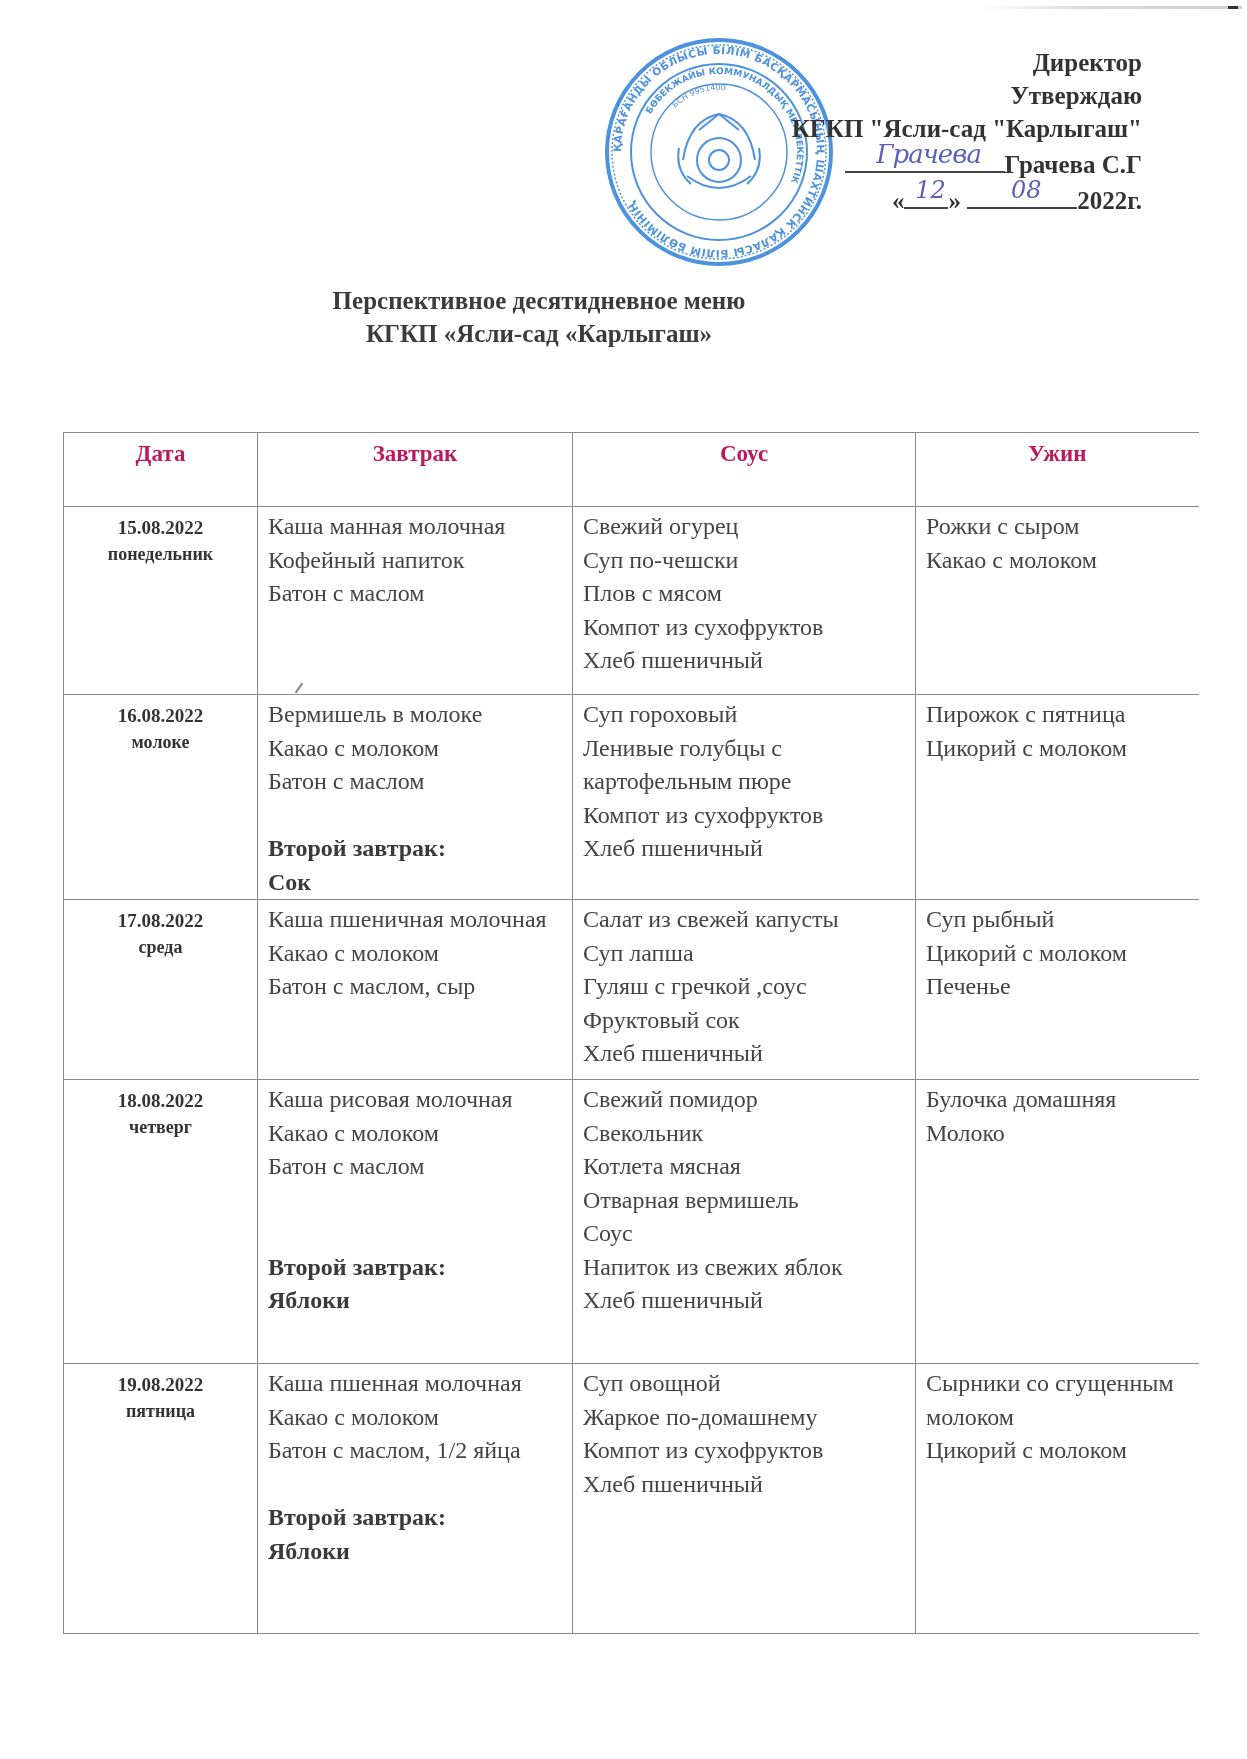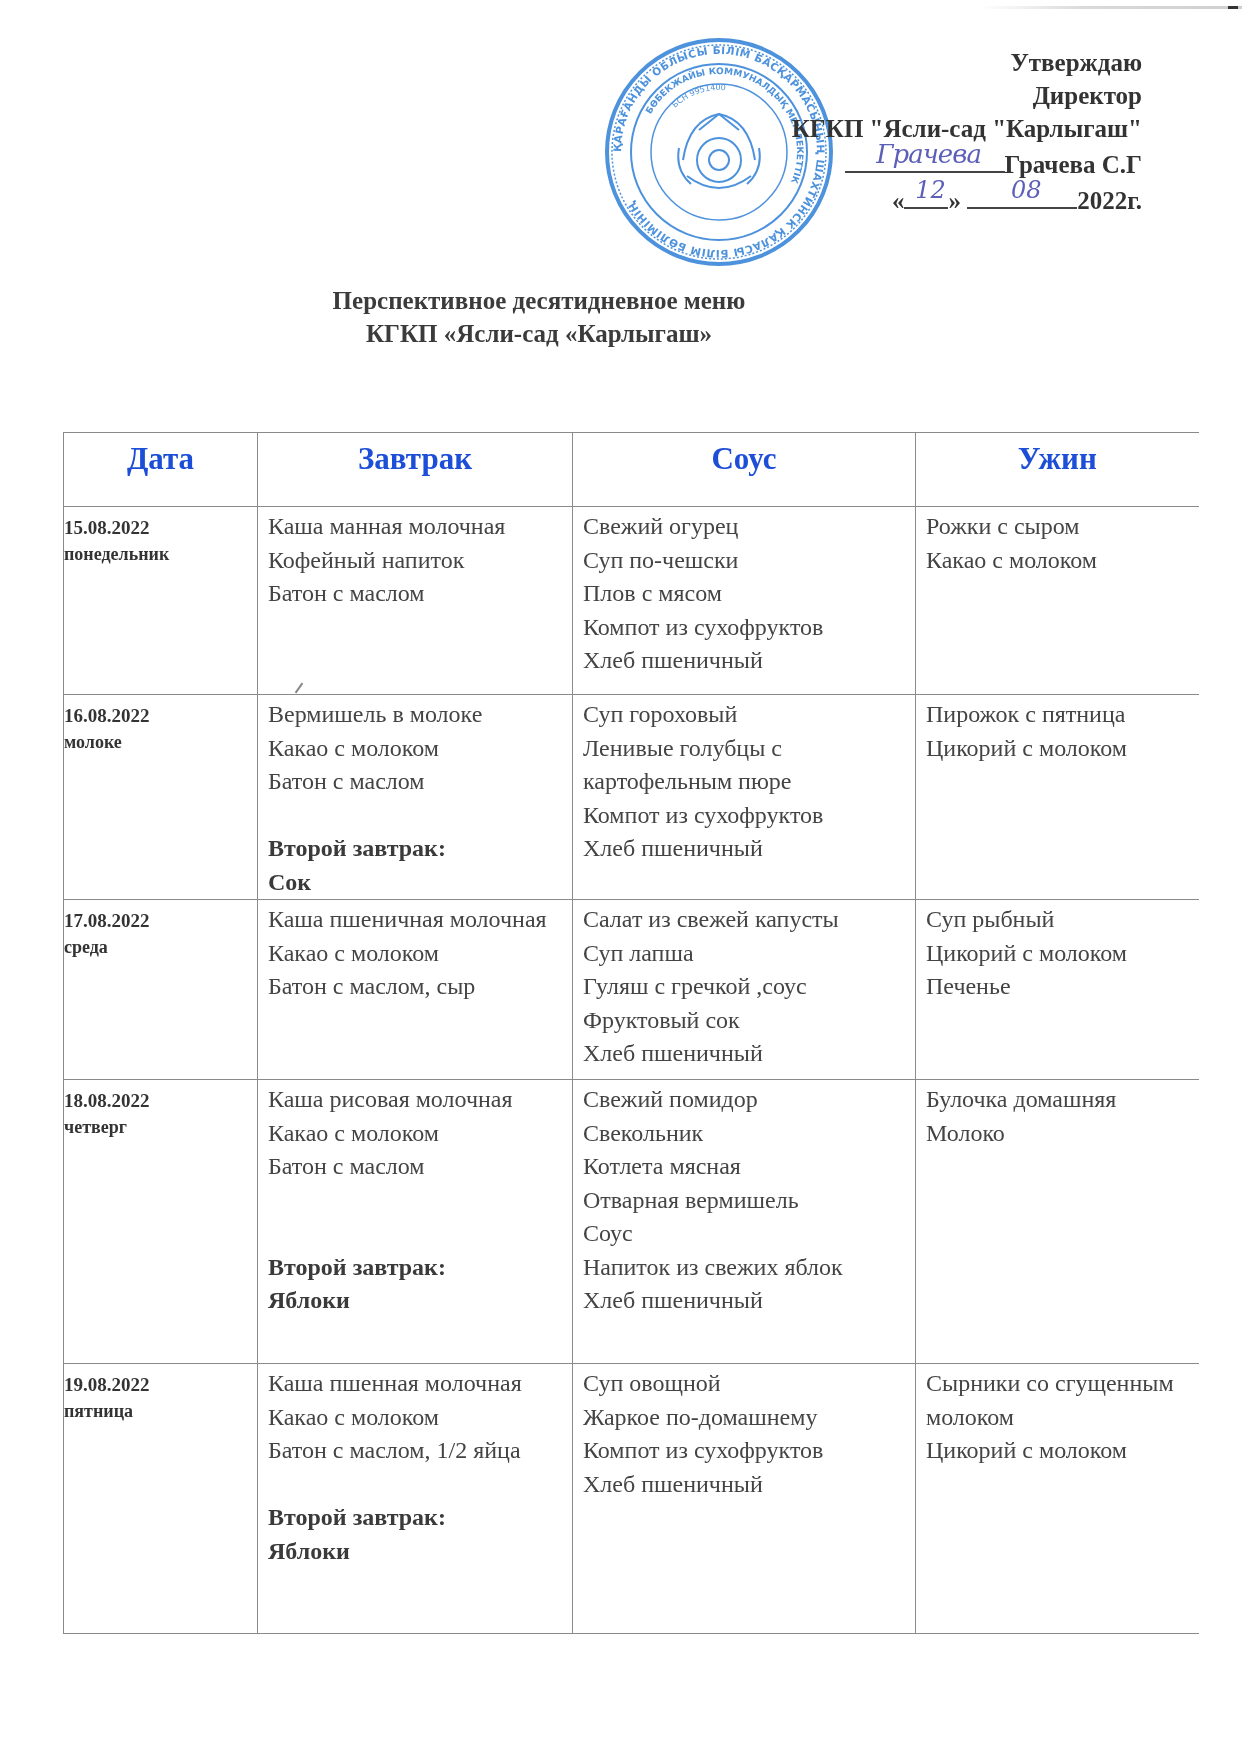--- a/index.html
+++ b/index.html
@@ -107,34 +107,35 @@
     .menu-table th, .menu-table td {
       border: 1.5px solid #8a8a8a;
       vertical-align: top;
       padding: 0;
     }
     .menu-table tr > *:first-child { border-left: 1.5px solid #8a8a8a; }
     .menu-table tr > *:last-child { border-right: none; }
     .menu-table th {
       font-family: "Liberation Serif", serif;
       font-weight: bold;
-      font-size: 31px;
-      color: #1d4ed8;
+      font-size: 23px;
+      color: #be185d;
       height: 65px;
       padding-top: 8px;
       text-align: center;
       vertical-align: top;
       margin-top: 16px;
     }
     .col-date { width: 194px; }
     .col-breakfast { width: 315px; }
     .col-lunch { width: 343px; }
     .col-dinner { width: 283px; }
 
     .date-cell {
+      text-align: center;
       font-weight: bold;
       font-size: 19px;
       line-height: 26px;
       padding-top: 8px !important;
       color: #333;
     }
     .date-cell .date { display: block; }
     .date-cell .weekday { display: block; font-size: 18px; }
 
     .food-cell {
@@ -199,22 +200,22 @@
       <circle cx="116" cy="124" r="10"></circle>
       <path d="M80,124 q6,-40 36,-46 q30,6 36,46"></path>
       <path d="M84,140 q32,24 64,0"></path>
       <path d="M96,94 l20,-16 l20,16"></path>
       <path d="M76,112 q-4,22 12,36 M156,112 q4,22 -12,36"></path>
     </g>
   </svg>
 </div>
 
 <div class="approval">
+  <span class="line">Директор</span>
   <span class="line">Утверждаю</span>
-  <span class="line">Директор</span>
   <span class="line">КГКП "Ясли-сад "Карлыгаш"</span>
   <span class="line">
     <span class="sig-blank" style="min-width:160px;">
       <span class="hand sig-hand">Грачева</span>
     </span><span>Грачева С.Г</span>
   </span>
   <span class="line">
     <span>«</span><span class="sig-blank day-blank"><span class="hand">12</span></span><span>»</span>
     <span class="sig-blank month-blank"><span class="hand">08</span></span><span>2022г.</span>
   </span>

